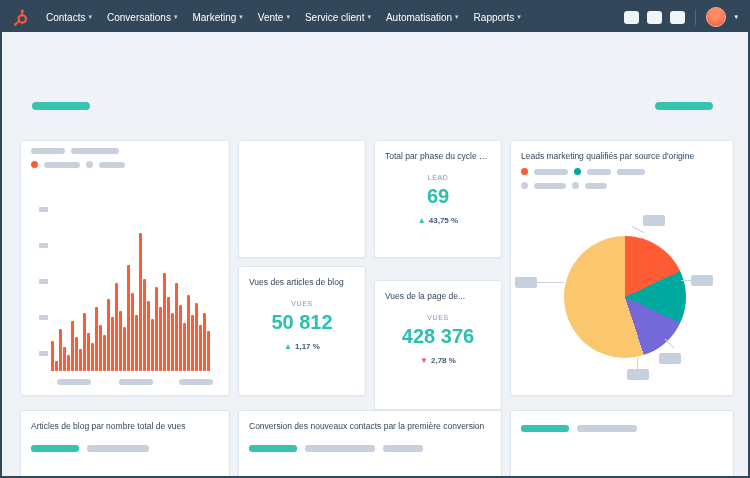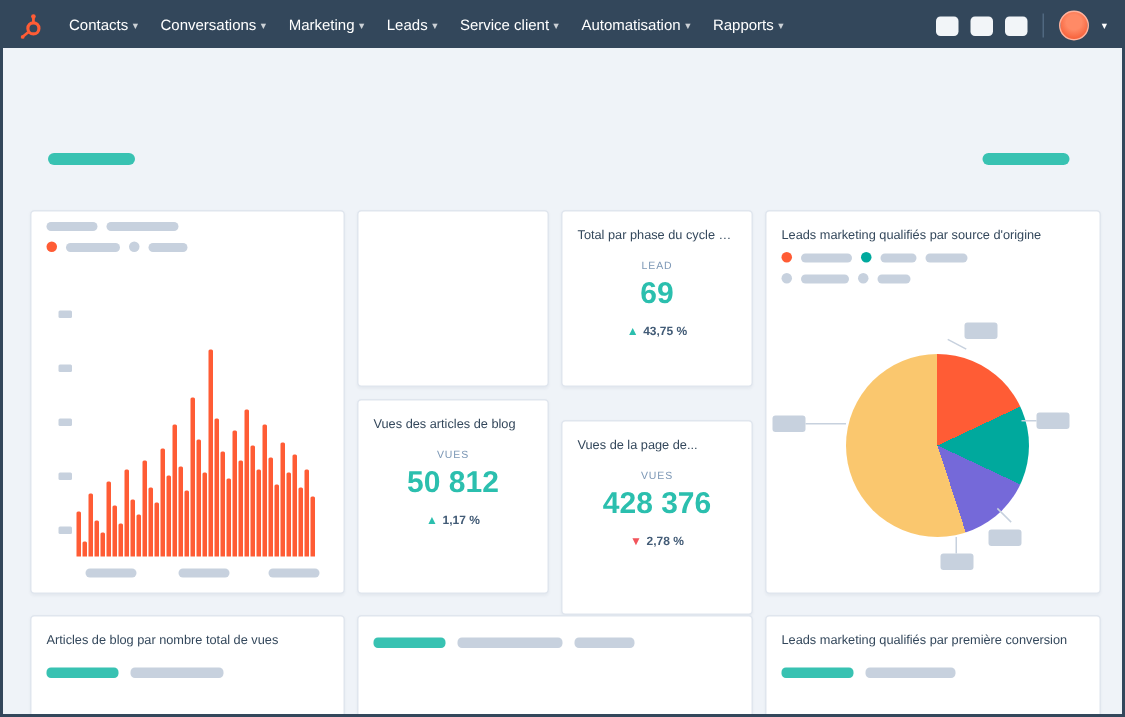--- a/index.html
+++ b/index.html
@@ -99,21 +99,21 @@
       </div>
     <div class="nav-item">
         <span>Conversations</span>
         <span class="nav-caret">▾</span>
       </div>
     <div class="nav-item">
         <span>Marketing</span>
         <span class="nav-caret">▾</span>
       </div>
     <div class="nav-item">
-        <span>Leads</span>
+        <span>Vente</span>
         <span class="nav-caret">▾</span>
       </div>
     <div class="nav-item">
         <span>Service client</span>
         <span class="nav-caret">▾</span>
       </div>
     <div class="nav-item">
         <span>Automatisation</span>
         <span class="nav-caret">▾</span>
       </div>
@@ -267,28 +267,28 @@
 
   <div class="card" style="left:18px;top:408px;width:210px;height:80px">
     <div class="card-title">Articles de blog par nombre total de vues</div>
     <div class="bskel-row">
       <span class="bskel-teal"></span>
         <span class="bskel-gray" style="width:62px"></span>
     </div>
   </div>
 
   <div class="card" style="left:236px;top:408px;width:264px;height:80px">
+    <div class="card-title">Conversion des nouveaux contacts par la première conversion</div>
     <div class="bskel-row">
       <span class="bskel-teal"></span>
         <span class="bskel-gray" style="width:70px"></span>
         <span class="bskel-gray" style="width:40px"></span>
     </div>
   </div>
 
   <div class="card" style="left:508px;top:408px;width:224px;height:80px">
-    <div class="card-title">Leads marketing qualifiés par première conversion</div>
     <div class="bskel-row">
       <span class="bskel-teal"></span>
         <span class="bskel-gray" style="width:60px"></span>
     </div>
   </div>
 
 </div>
 
 </body></html>

